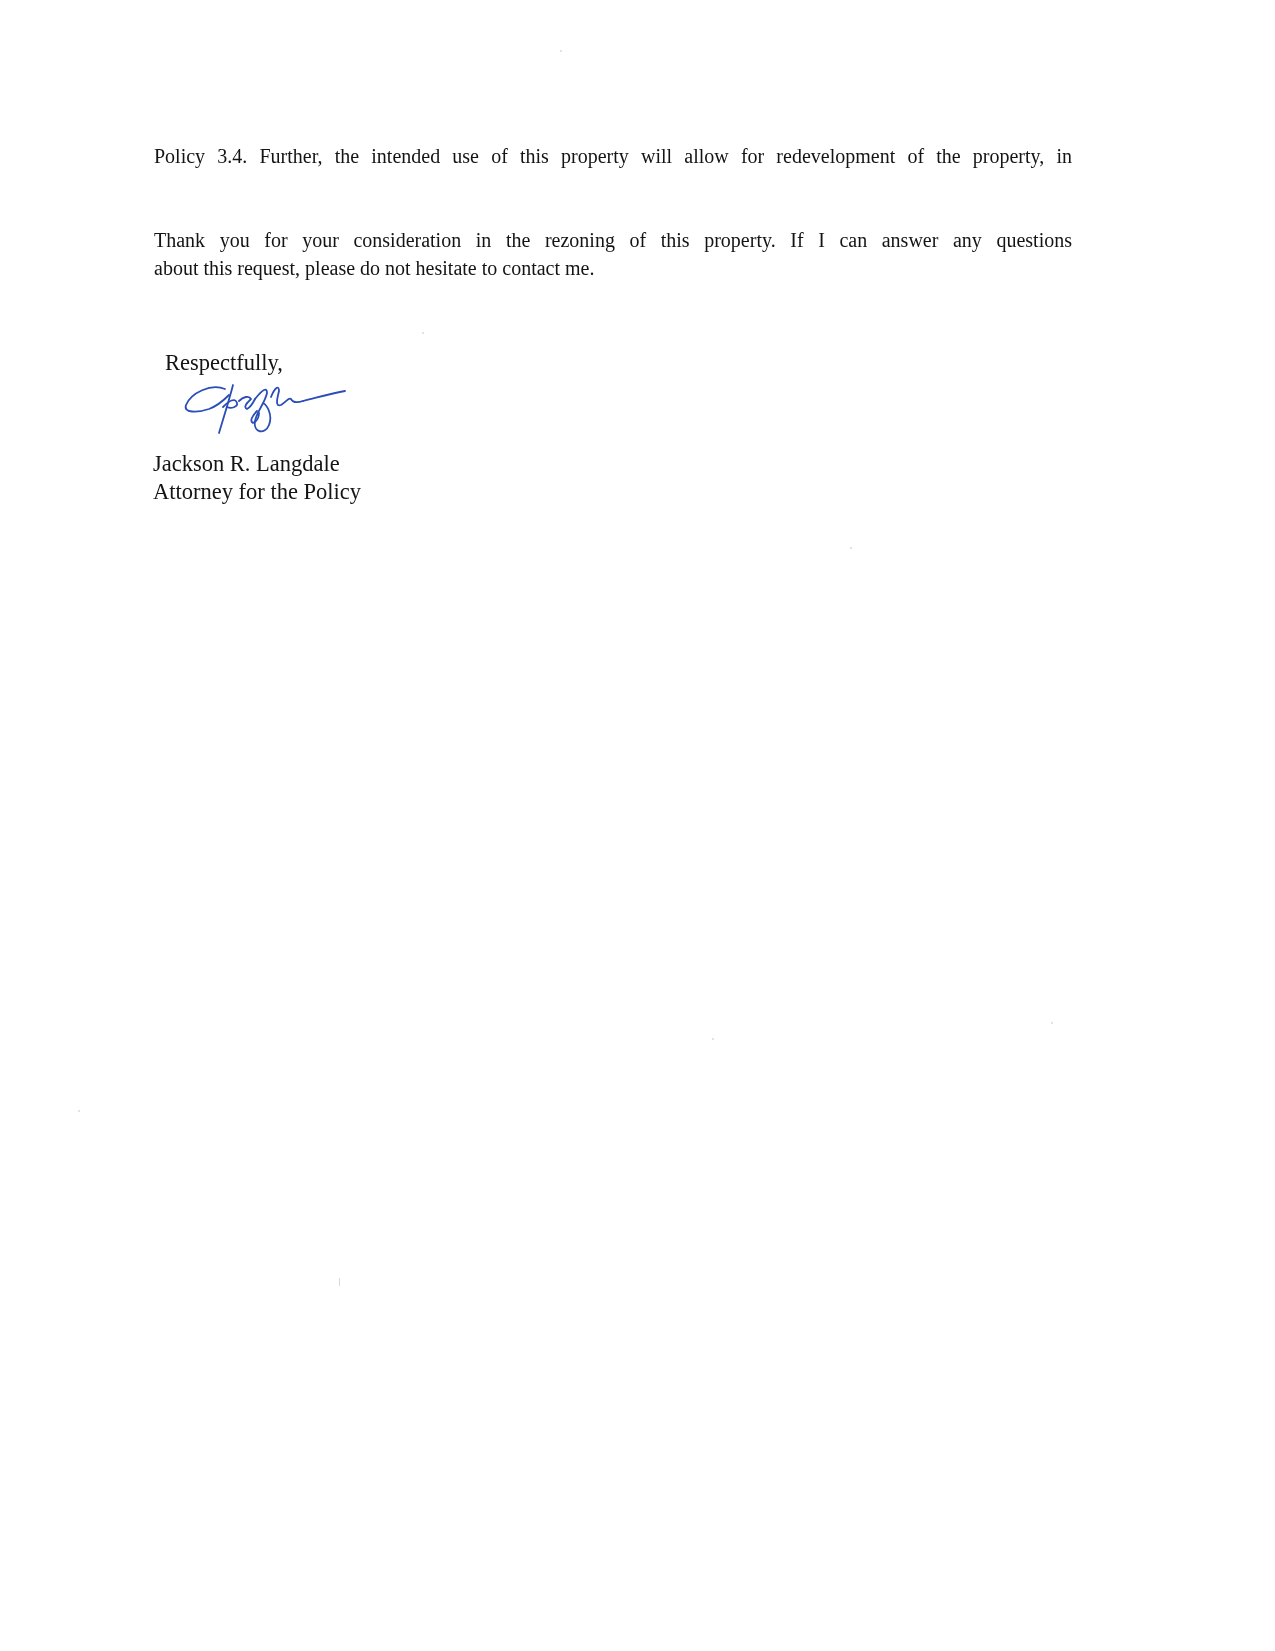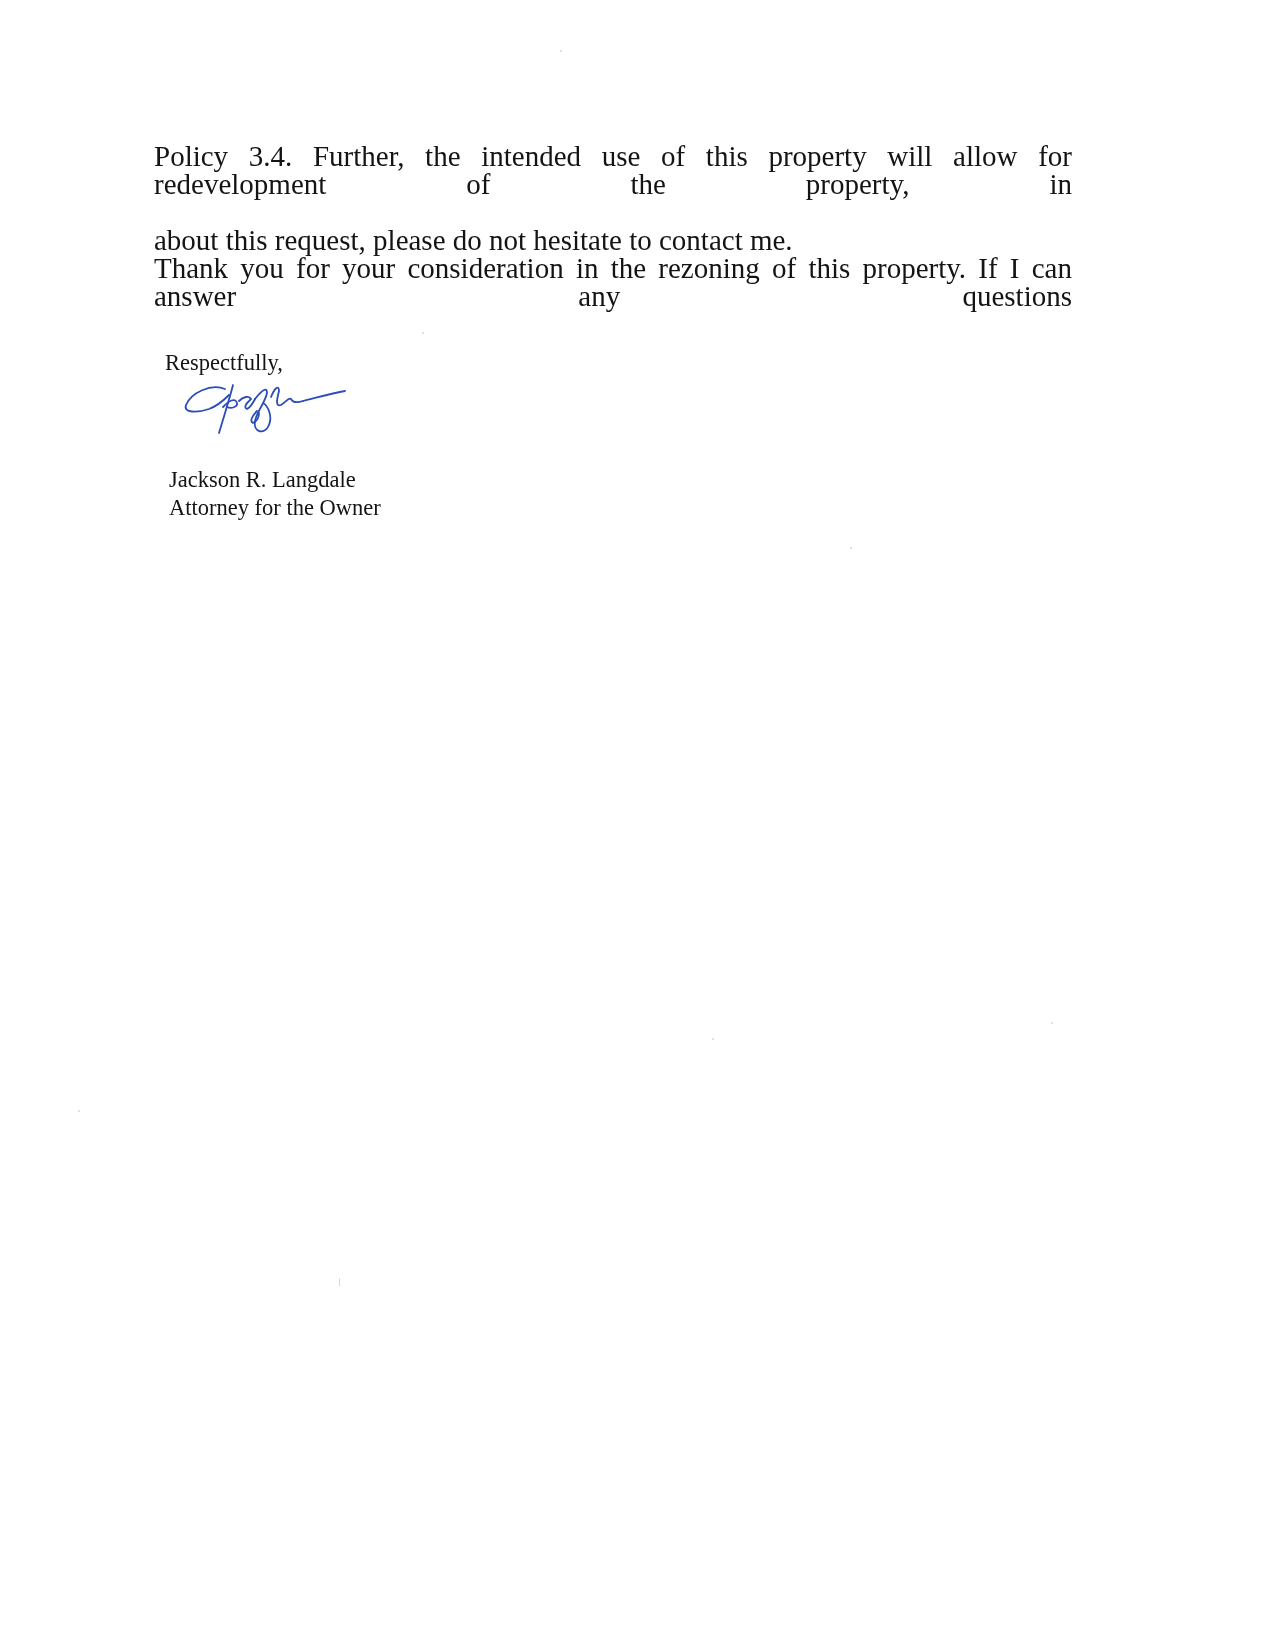--- a/index.html
+++ b/index.html
@@ -19,21 +19,21 @@
       position: absolute;
       left: 0; top: 0;
       width: 1275px;
       height: 1651px;
       background: #ffffff;
     }
     .para {
       position: absolute;
       left: 154px;
       width: 918px;
-      font-size: 29px;
+      font-size: 20px;
       line-height: 28px;
       margin: 0;
       text-align: justify;
     }
     .para .line {
       display: block;
       white-space: nowrap;
     }
     .para .line.justified {
       text-align: justify;
@@ -56,62 +56,62 @@
       top: 377px;
       width: 165px;
       height: 62px;
     }
     .signer {
       position: absolute;
       left: 153px;
       top: 450px;
       font-size: 22.5px;
       line-height: 28px;
-      margin: 16px;
+      margin: 0;
     }
     .signer span { display: block; white-space: nowrap; }
     .speck {
       position: absolute;
       width: 2px; height: 2px;
       background: #d8d8d8;
       border-radius: 1px;
     }
   </style>
 </head>
 <body>
 
 <div class="page">
 
   <p class="para" id="para1">
     <span class="line justified">Policy 3.4. Further, the intended use of this property will allow for redevelopment of the property, in</span>
   </p>
 
   <p class="para" id="para2">
+    <span class="line justified">Thank you for your consideration in the rezoning of this property. If I can answer any questions</span>
     <span class="line">about this request, please do not hesitate to contact me.</span>
-    <span class="line justified">Thank you for your consideration in the rezoning of this property. If I can answer any questions</span>
   </p>
 
   <p class="closing">Respectfully,</p>
 
   <svg class="signature" viewBox="0 0 165 62" xmlns="http://www.w3.org/2000/svg">
     <g fill="none" stroke="#2a4db8" stroke-width="1.8" stroke-linecap="round" stroke-linejoin="round">
       <path d="M42 12 C28 6 8 16 3 28 C0 36 14 36 26 32 C34 29 40 24 46 18"></path>
       <path d="M50 8 C47 20 42 36 36 56"></path>
       <path d="M40 30 C46 24 52 20 54 26 C55 30 48 32 44 30"></path>
       <path d="M56 24 C60 20 66 18 68 22 C64 26 60 30 64 32 C68 30 70 26 72 22"></path>
       <path d="M72 22 C80 12 84 10 84 16 C82 26 74 34 72 44 C70 56 82 58 86 48 C90 38 84 28 80 26"></path>
       <path d="M74 34 C70 38 66 44 70 46 C74 44 76 40 76 36"></path>
       <path d="M88 20 C92 10 96 8 96 14 C94 22 92 30 98 28 C104 24 106 20 108 22 C110 26 114 26 120 24"></path>
       <path d="M120 24 C136 20 150 16 162 14"></path>
     </g>
   </svg>
 
   <div class="signer">
     <span>Jackson R. Langdale</span>
-    <span>Attorney for the Owner</span>
+    <span>Attorney for the Policy</span>
   </div>
 
   <div class="speck" style="left:560px; top:50px;"></div>
   <div class="speck" style="left:422px; top:332px;"></div>
   <div class="speck" style="left:850px; top:547px;"></div>
   <div class="speck" style="left:712px; top:1038px;"></div>
   <div class="speck" style="left:1051px; top:1022px;"></div>
   <div class="speck" style="left:78px; top:1110px;"></div>
   <div class="speck" style="left:339px; top:1278px; height:8px; width:1px;"></div>
 

